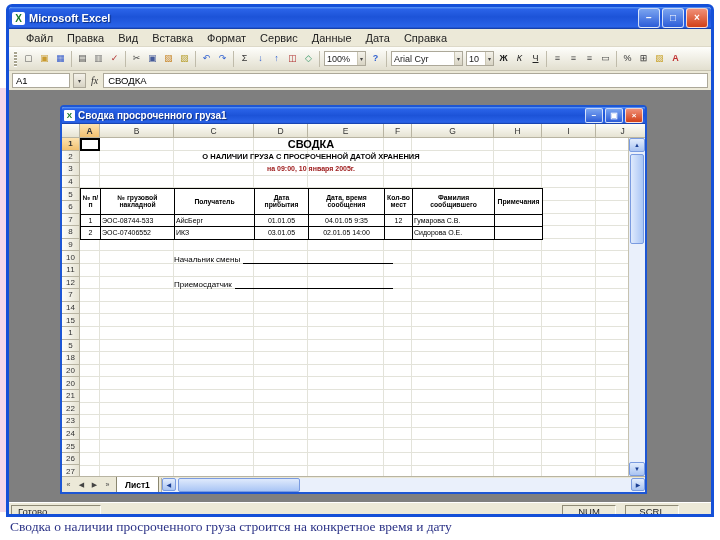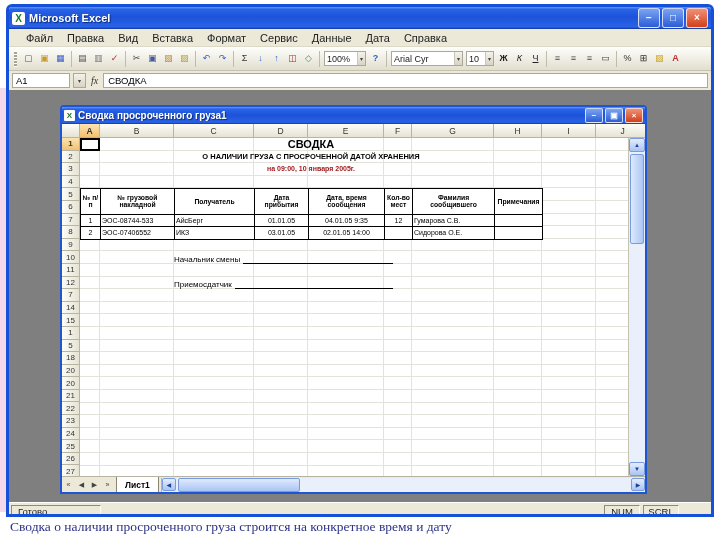--- a/index.html
+++ b/index.html
@@ -126,21 +126,21 @@
     display:flex;align-items:center;justify-content:center;font-size:6px;color:#1b3f94;box-sizing:border-box}
   .htrack{flex:1;position:relative;height:13px}
   .hthumb{position:absolute;top:0;left:2px;width:120px;height:12px;border:1px solid #7a9be0;border-radius:2px;
     background:linear-gradient(#dfeafc,#a9c5f5)}
 
   .statusbar{height:16px;display:flex;align-items:center;background:#ECE9D8;border-top:1px solid #fff;
     font-size:9.5px;color:#222;padding:0 2px}
   .spane{height:12px;box-sizing:border-box;border:1px solid;border-color:#8f8b76 #fdfdf6 #fdfdf6 #8f8b76;
     display:flex;align-items:center;padding:0 6px}
   .spane.ready{width:90px}
-  .spane.kbd{width:36px;justify-content:center;margin-left:3px}
+  .spane.kbd{width:54px;justify-content:center;margin-left:9px}
   .sb-fill{flex:1}
   .sb-gap{width:30px}
 
   
   .caption{position:absolute;left:10px;top:519px;font-family:"Liberation Serif",serif;
     font-size:13.5px;color:#2c3387;white-space:nowrap}
 </style>
 </head>
 <body>
 

